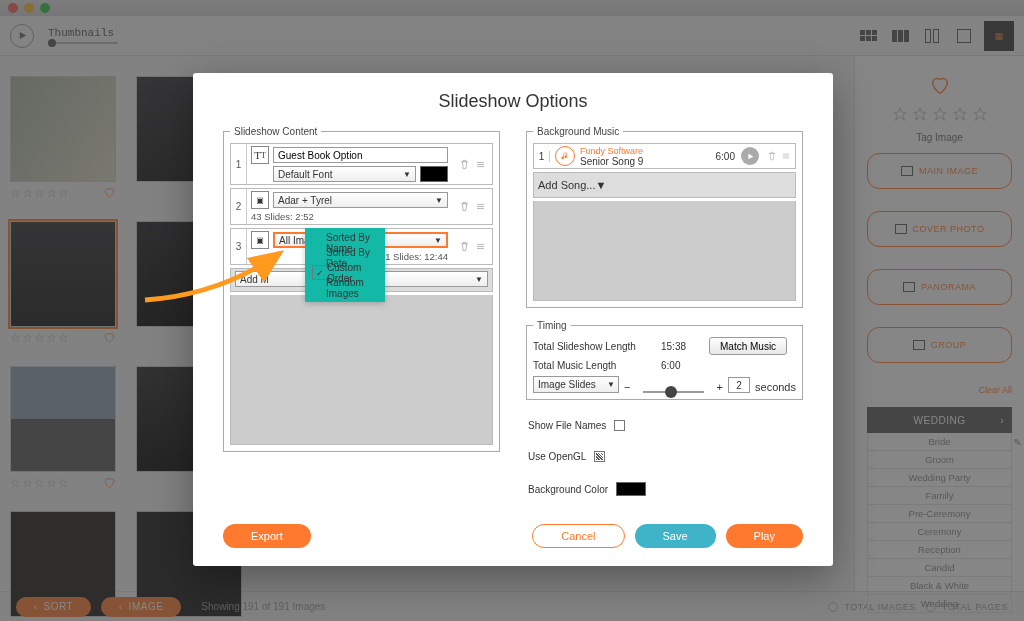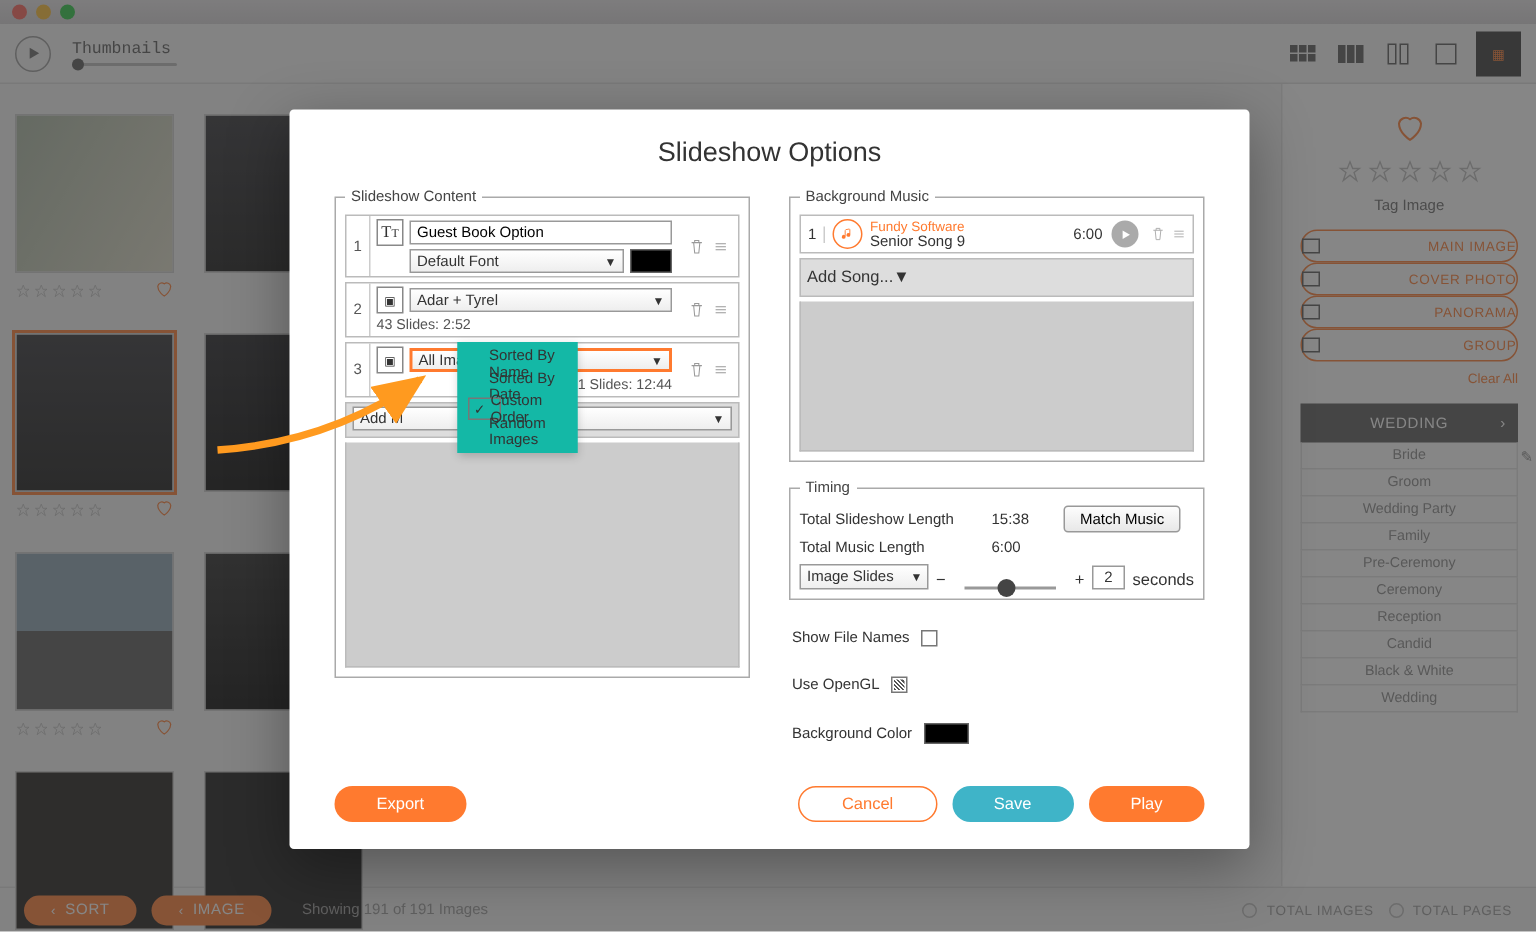--- a/index.html
+++ b/index.html
@@ -42,21 +42,21 @@
   .stars{display:flex;gap:1px;}
   .stars svg{width:11px;height:11px;fill:none;stroke:#bbb;stroke-width:1;}
   .heart svg{width:13px;height:13px;fill:none;stroke:#ff7a2f;stroke-width:1.5;}
 
   
   .rp-heart{display:flex;justify-content:center;margin:6px 0 10px;}
   .rp-heart svg{width:22px;height:22px;fill:none;stroke:#ff7a2f;stroke-width:1.5;}
   .rp-stars{display:flex;justify-content:center;gap:2px;margin-bottom:8px;}
   .rp-stars svg{width:18px;height:18px;fill:none;stroke:#bbb;}
   .rp-tag{text-align:center;font-size:10px;color:#666;margin-bottom:10px;}
-  .rp-btn{border:1px solid #ff7a2f;border-radius:12px;height:22px;display:flex;align-items:center;justify-content:space-between;gap:6px;margin-bottom:0;color:#ff7a2f;font-size:9px;letter-spacing:.5px;}
+  .rp-btn{border:1px solid #ff7a2f;border-radius:12px;height:36px;display:flex;align-items:center;justify-content:center;gap:6px;margin-bottom:22px;color:#ff7a2f;font-size:9px;letter-spacing:.5px;}
   .rp-btn .ic{width:12px;height:10px;border:1px solid #555;}
   .rp-clear{text-align:right;font-size:9px;color:#ff7a2f;margin:6px 0 12px;}
   .rp-cat{background:#555;color:#fff;height:26px;display:flex;align-items:center;justify-content:center;font-size:10px;letter-spacing:.5px;margin-bottom:0;position:relative;}
   .rp-cat::after{content:'›';position:absolute;right:8px;}
   .rp-item-wrap{position:relative;}
   .rp-pencil{position:absolute;right:-10px;top:4px;font-size:10px;color:#888;}
   .rp-item{border:1px solid #e3e3e3;border-top:none;height:18px;display:flex;align-items:center;justify-content:center;font-size:9.5px;color:#888;}
 
   
   .footer{height:30px;background:#f3f3f3;border-top:1px solid #ddd;display:flex;align-items:center;padding:0 16px;gap:10px;}

